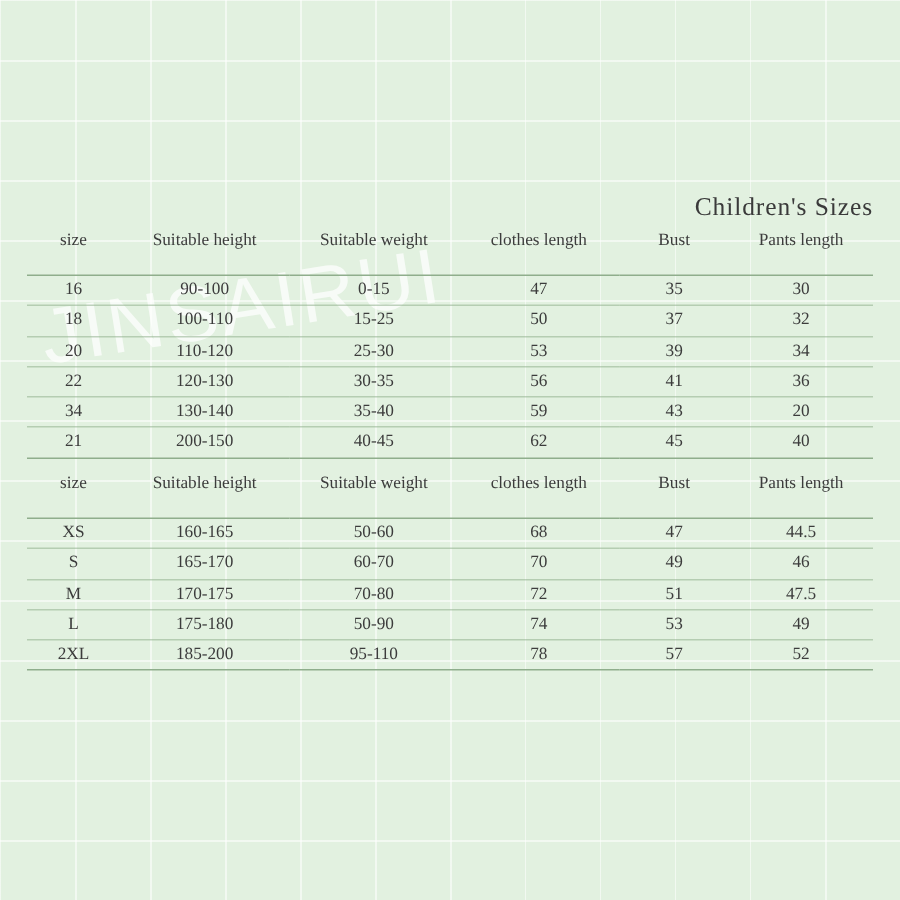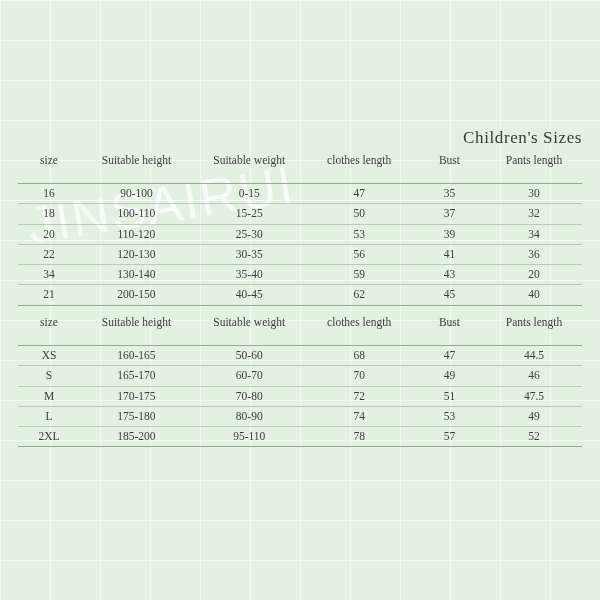--- a/index.html
+++ b/index.html
@@ -207,21 +207,21 @@
           <td>M</td>
           <td>170-175</td>
           <td>70-80</td>
           <td>72</td>
           <td>51</td>
           <td>47.5</td>
         </tr>
         <tr>
           <td>L</td>
           <td>175-180</td>
-          <td>80-90</td>
+          <td>50-90</td>
           <td>74</td>
           <td>53</td>
           <td>49</td>
         </tr>
         <tr>
           <td>2XL</td>
           <td>185-200</td>
           <td>95-110</td>
           <td>78</td>
           <td>57</td>

